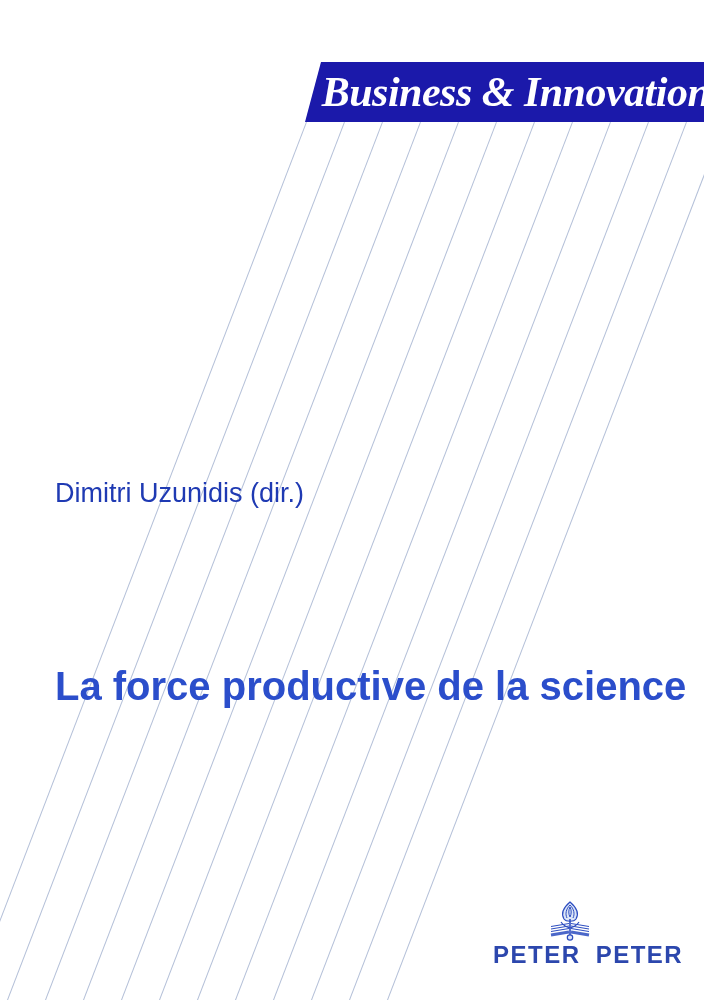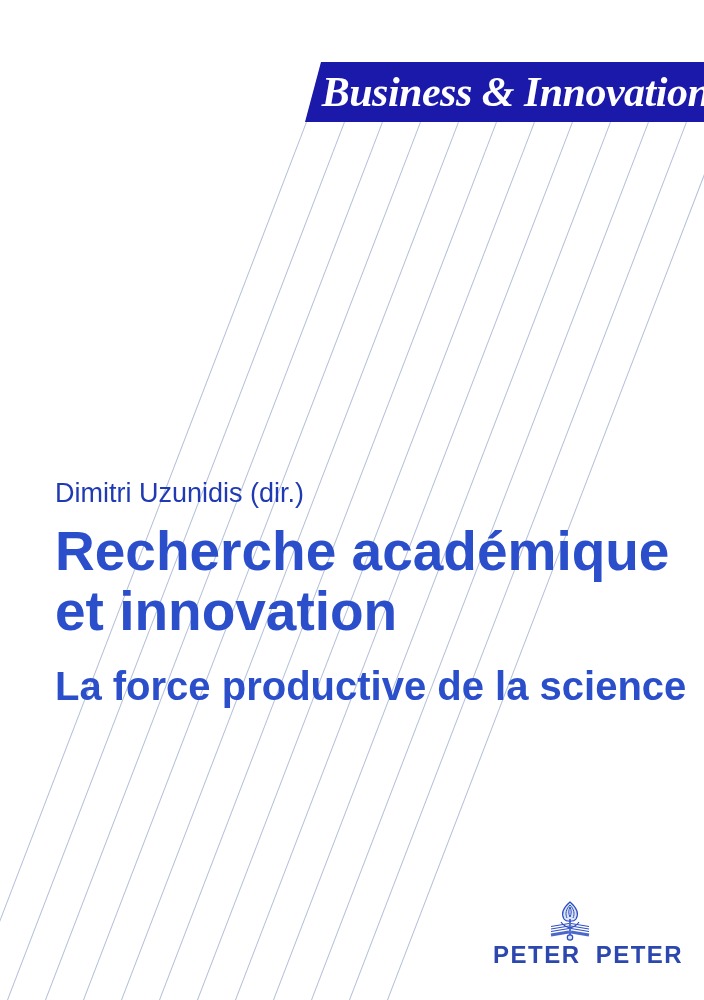--- a/index.html
+++ b/index.html
@@ -85,22 +85,21 @@
       <div class="dline" style="left: 724px;"></div>
     </div>
 
   <div class="banner">
     <span class="banner-label">Business &amp; Innovation</span>
   </div>
 
   <div class="author">Dimitri Uzunidis (dir.)</div>
 
   <div class="title">
-    <span>Recherche académique</span><br>
-    <span>et innovation</span>
+    <br>
   </div>
 
   <div class="subtitle">La force productive de la science</div>
 
   <div class="publisher">
     <svg class="publisher-icon" viewBox="0 0 44 40" fill="none">
 
       <path d="M22 1 C15 7 13 13 16 18 C18 21 26 21 28 18 C31 13 29 7 22 1 Z" stroke="var(--icon-stroke)" stroke-width="1.2" fill="var(--icon-fill)"></path>
       <path d="M22 4 C18 8 17 13 19 17" stroke="var(--icon-stroke)" stroke-width="1"></path>
       <path d="M22 4 C26 8 27 13 25 17" stroke="var(--icon-stroke)" stroke-width="1"></path>

